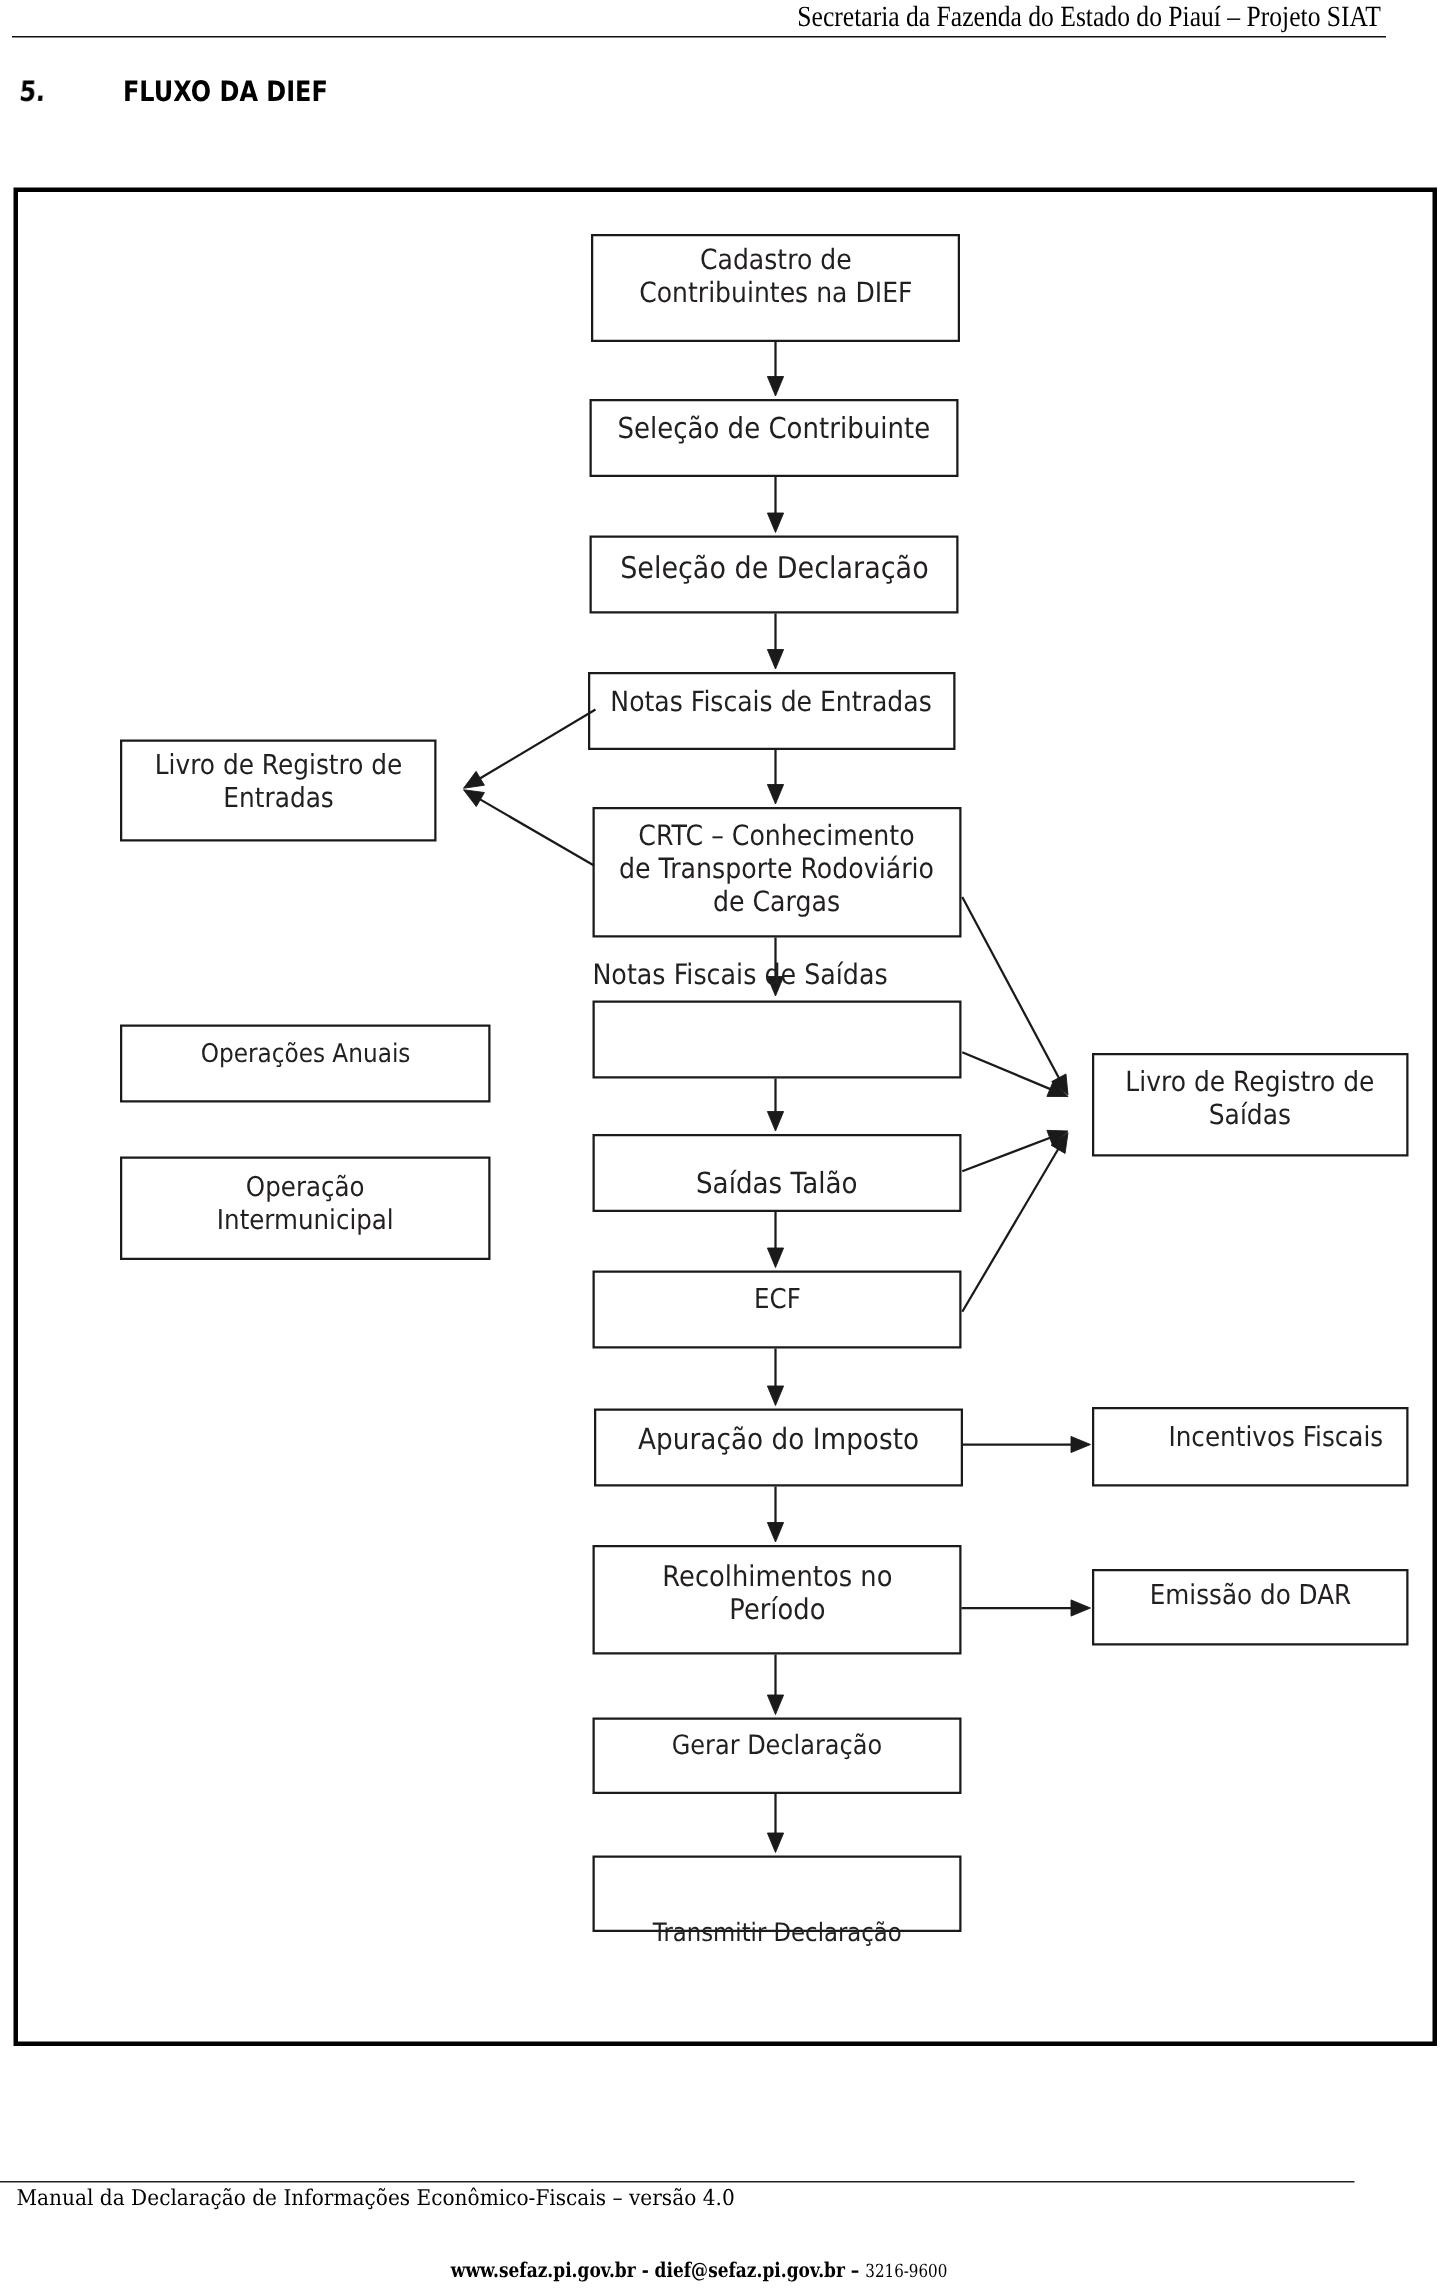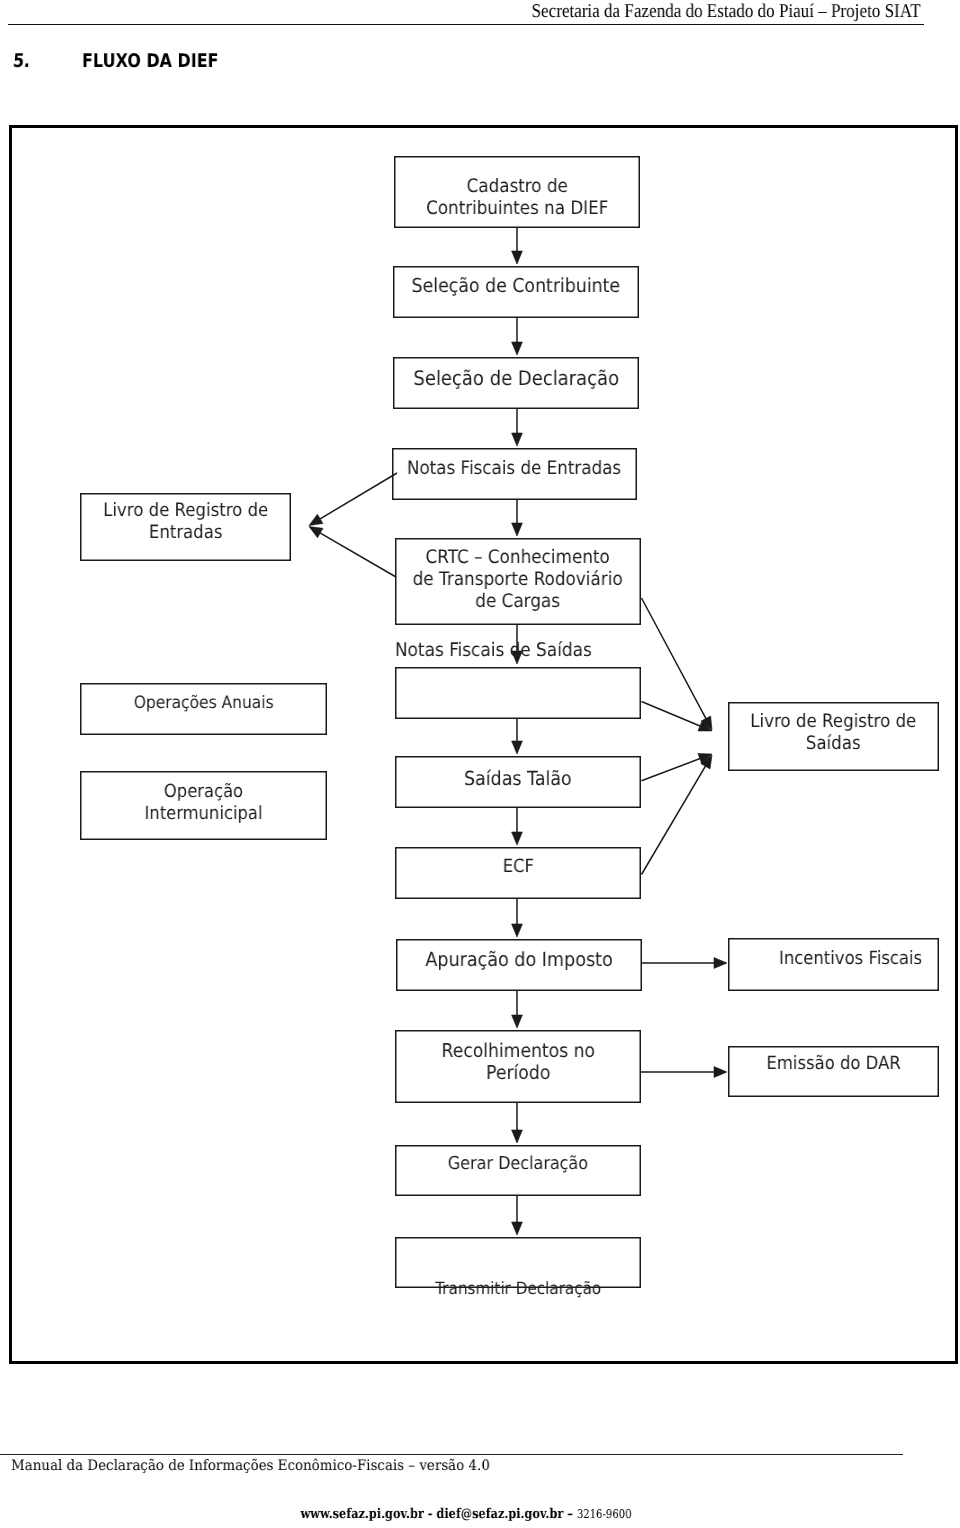--- a/index.html
+++ b/index.html
@@ -163,21 +163,21 @@
           <polygon points="701.77,763.67 697.93,753.57 712.00,754.00" fill="#1a1a1a" stroke="#1a1a1a" stroke-width="0.6"></polygon>
         </g>
         <g>
           <line x1="641.50" y1="874.50" x2="708.37" y2="761.16" stroke="#1a1a1a" stroke-width="1.5"></line>
           <polygon points="710.05,768.94 700.74,763.45 712.00,755.00" fill="#1a1a1a" stroke="#1a1a1a" stroke-width="0.6"></polygon>
         </g>
       </g>
   </svg>
 
   <div id="box-labels">
-      <div class="box" style="left: 394px; top: 156px; width: 246px; height: 72px; padding-top: 20px;">
+      <div class="box" style="left: 394px; top: 156px; width: 246px; height: 72px; padding-top: 7px;">
         <span class="t" style="font-size: 18.6px;">Cadastro de
 Contribuintes na DIEF</span>
       </div>
       <div class="box" style="left: 393px; top: 266px; width: 246px; height: 52px; padding-top: 8.6px;">
         <span class="t" style="font-size: 19.3px;">Seleção de Contribuinte</span>
       </div>
       <div class="box" style="left: 393px; top: 357px; width: 246px; height: 52px; padding-top: 9.8px;">
         <span class="t" style="font-size: 20px;">Seleção de Declaração</span>
       </div>
       <div class="box" style="left: 392px; top: 448px; width: 245px; height: 52px; padding-top: 9.5px; border-radius: 18px;">
@@ -195,21 +195,21 @@
       <div class="box" style="left: 80px; top: 683px; width: 247px; height: 52px; padding-top: 8.7px;">
         <span class="t" style="font-size: 17.2px;">Operações Anuais</span>
       </div>
       <div class="box" style="left: 80px; top: 771px; width: 247px; height: 69px; padding-top: 10.4px;">
         <span class="t" style="font-size: 18.2px;">Operação
 Intermunicipal</span>
       </div>
       <div class="box" style="left: 395px; top: 630px; width: 197px; height: 52px; padding-top: 10.1px; text-align: right;">
         <span class="t" style="font-size: 18.8px;">Notas Fiscais de Saídas</span>
       </div>
-      <div class="box" style="left: 395px; top: 756px; width: 246px; height: 35px; padding-top: 12px;">
+      <div class="box" style="left: 395px; top: 756px; width: 246px; height: 35px; padding-top: 22px;">
         <span class="t" style="font-size: 19.4px;">Saídas Talão</span>
       </div>
       <div class="box" style="left: 728px; top: 702px; width: 211px; height: 69px; padding-top: 9.1px;">
         <span class="t" style="font-size: 18.5px;">Livro de Registro de
 Saídas</span>
       </div>
       <div class="box" style="left: 395px; top: 847px; width: 246px; height: 52px; padding-top: 8.5px;">
         <span class="t" style="font-size: 18.2px;">ECF</span>
       </div>
       <div class="box" style="left: 396px; top: 939px; width: 246px; height: 52px; padding-top: 9.6px;">

